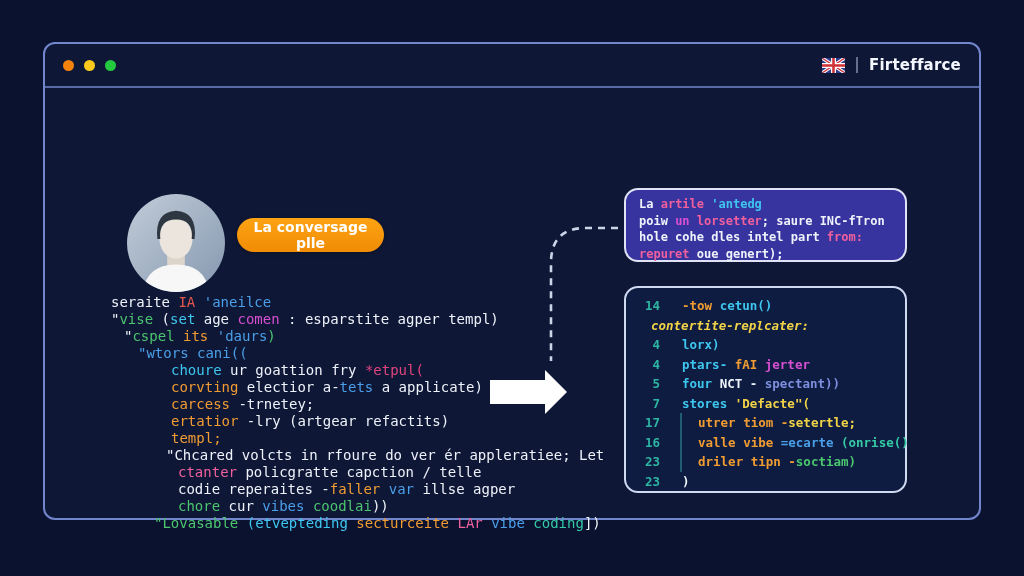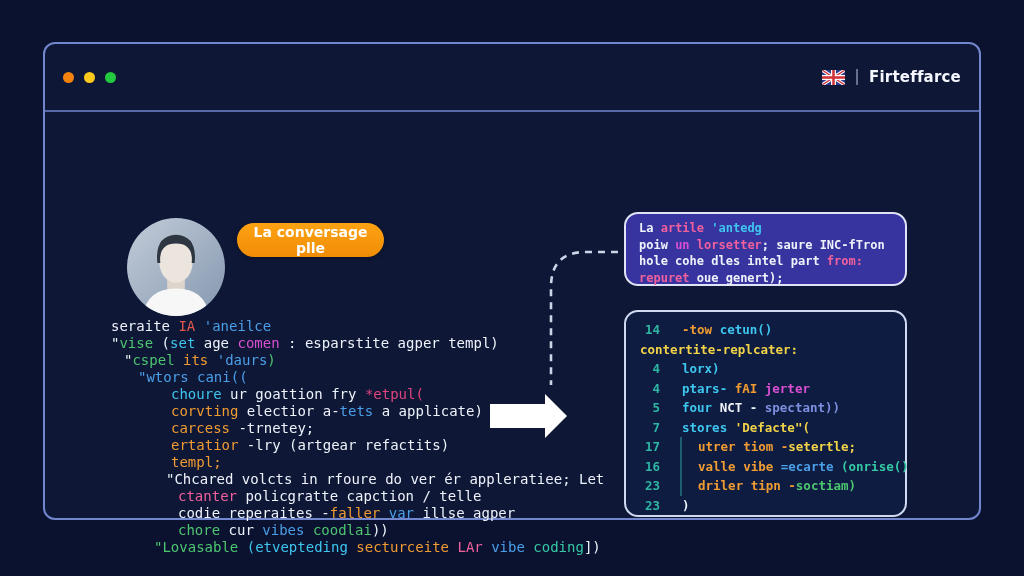--- a/index.html
+++ b/index.html
@@ -12,38 +12,38 @@
     position:absolute;left:43px;top:42px;width:938px;height:478px;
     box-sizing:border-box;
     background:#0e1736;
     border:2px solid #7186cc;
     border-radius:12px;
   }
   .titlebar{
     height:34px;
     border-bottom:2px solid rgba(113,134,204,.75);
     display:flex;align-items:center;justify-content:space-between;
-    padding:16px 18px;
+    padding:4px 18px;
   }
   .dots{display:flex;gap:10px;align-items:center;}
   .dot{width:11px;height:11px;border-radius:50%;}
   .brand{display:flex;align-items:center;gap:11px;}
   .brand-name{
     font-family:"DejaVu Sans",sans-serif;font-weight:bold;
     color:#f5f7ff;font-size:15px;letter-spacing:.2px;
   }
   .brand-divider{width:2px;height:16px;background:rgba(210,220,245,.45);}
   .flag{width:23px;height:15px;border-radius:2px;overflow:hidden;display:block;}
 
   .content{position:relative;width:100%;height:440px;}
 
   .avatar{position:absolute;left:82px;top:106px;width:98px;height:98px;}
 
   .pill-button{
-    position:absolute;left:192px;top:111px;width:147px;height:34px;
+    position:absolute;left:192px;top:130px;width:147px;height:34px;
     border:none;border-radius:17px;cursor:pointer;
     background:linear-gradient(#fda313,#f08c05);
     color:#ffffff;font-family:"DejaVu Sans",sans-serif;
     font-weight:bold;font-size:14px;
     display:flex;align-items:center;justify-content:center;
     box-shadow:0 1px 4px rgba(0,0,0,.35);
   }
 
   .left-code{
     position:absolute;left:66px;top:206px;
@@ -71,21 +71,21 @@
     border:2px solid #cfd9f0;
     border-radius:14px;
     padding:8px 10px;
     font-size:12.5px;font-weight:bold;line-height:19.5px;white-space:pre;
   }
   .panel-row{display:flex;align-items:stretch;}
   .panel-num{width:24px;text-align:right;flex:none;margin-right:20px;}
   .panel-guide{width:2px;background:#1f5d70;flex:none;margin-right:14px;}
   .panel-code{white-space:pre;}
   .panel-row.plain .panel-code{margin-left:2px;}
-  .panel-row.full .panel-code{margin-left:4px;}
+  .panel-row.full .panel-code{margin-left:15px;font-style:italic;}
 </style>
 </head>
 <body>
 
 <div class="window">
 
   <div class="titlebar">
     <div class="dots">
       <span class="dot" style="background: rgb(245, 130, 13);"></span>
       <span class="dot" style="background: rgb(253, 201, 28);"></span>

